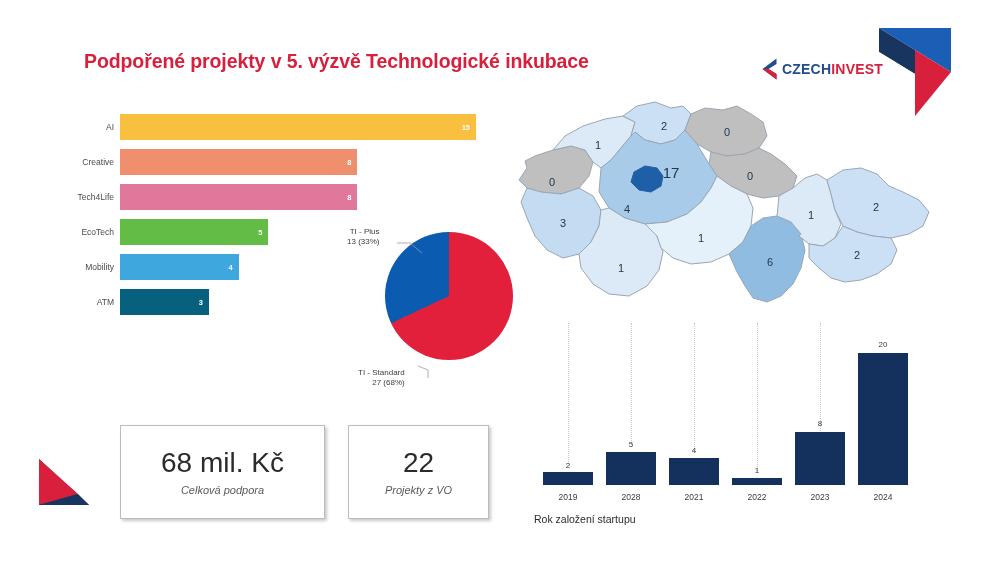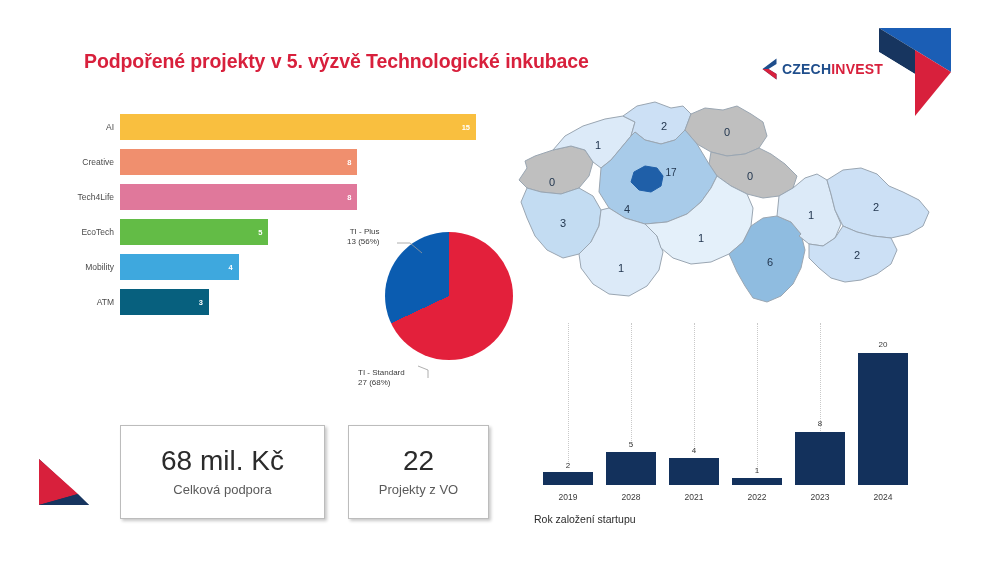--- a/index.html
+++ b/index.html
@@ -45,43 +45,43 @@
   .donut{position:absolute;inset:0;border-radius:50%;}
   .donut-hole{
     position:absolute;left:50%;top:50%;transform:translate(-50%,-50%);
     width:63.5%;height:63.5%;background:#ffffff;border-radius:50%;
     display:flex;flex-direction:column;align-items:center;justify-content:center;
   }
   .donut-num{font-size:29px;color:#191919;line-height:1;font-weight:400;}
   .donut-sub{font-size:9.5px;color:#6f6f6f;margin-top:3px;}
   .donut-note{position:absolute;font-size:8px;color:#3c3c3c;line-height:1.28;white-space:nowrap;}
   .note-plus{left:347px;top:227px;text-align:right;}
-  .note-std{left:358px;top:368px;}
+  .note-std{left:358px;top:368px;text-align:right;}
   .leader{position:absolute;stroke:#9a9a9a;stroke-width:0.8;fill:none;}
 
   
   .kpi{
     position:absolute;background:#ffffff;border:1px solid #bcbcbc;
     box-shadow:2px 2px 3px rgba(0,0,0,0.22);
     display:flex;flex-direction:column;align-items:center;justify-content:center;
   }
   .kpi-1{left:120px;top:425px;width:203px;height:92px;}
   .kpi-2{left:348px;top:425px;width:139px;height:92px;}
   .kpi-num{font-size:28px;color:#2b2b2b;line-height:1;font-weight:400;}
-  .kpi-cap{font-size:13px;color:#5a5a5a;margin-top:7px;}
+  .kpi-cap{font-size:11px;color:#5a5a5a;margin-top:7px;font-style:italic;}
   .tri-deco{position:absolute;left:36px;top:455px;width:56px;height:52px;}
 
   
   .map{position:absolute;left:505px;top:92px;width:480px;height:232px;}
   .map svg{display:block;}
   .mlabel{
     position:absolute;font-size:11px;color:#22364f;
     transform:translate(-50%,-50%);white-space:nowrap;
   }
-  .mlabel.big{font-size:10px;}
+  .mlabel.big{font-size:15px;}
 
   
   .years{position:absolute;left:534px;top:305px;width:400px;height:222px;}
   .ybar-col{position:absolute;bottom:42px;width:50px;}
   .ybar{position:absolute;bottom:0;left:0;width:100%;background:#13315C;}
   .yval{position:absolute;left:50%;transform:translateX(-50%);font-size:8px;color:#3a3a3a;}
   .ytick{
     position:absolute;bottom:24px;left:50%;transform:translateX(-50%);
     font-size:8.5px;color:#3a3a3a;
   }
@@ -162,21 +162,21 @@
         </div>
       </div>
     </div>
   </div>
 
   <div class="donut-wrap">
     <div class="donut" style="background:conic-gradient(#E3203B 0deg 244.8deg, #0B5CB0 244.8deg 360deg);"></div>
   </div>
   <div class="donut-note note-plus">
     <div>TI - Plus</div>
-    <div><span>13</span> (<span>56%</span>)</div>
+    <div><span>13</span> (<span>33%</span>)</div>
   </div>
   <div class="donut-note note-std">
     <div>TI - Standard</div>
     <div><span>27</span> (<span>68%</span>)</div>
   </div>
   <svg style="position:absolute;left:330px;top:220px;width:200px;height:180px;pointer-events:none;">
     <path d="M67 23 L80 23 L92 33" class="leader"></path>
     <path d="M98 158 L98 150 L88 146" class="leader"></path>
   </svg>
 

